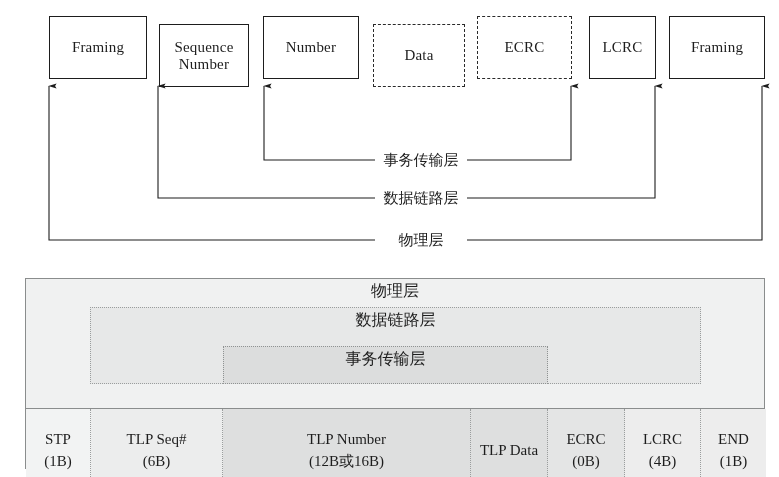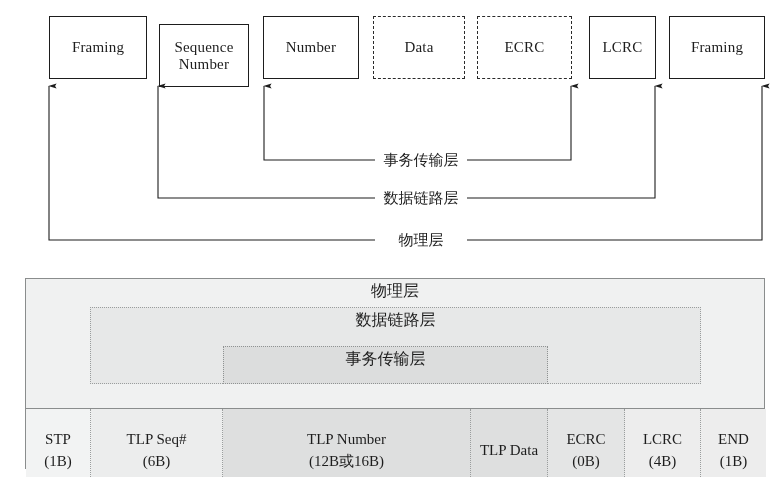--- a/index.html
+++ b/index.html
@@ -56,21 +56,21 @@
   <div id="top-packet">
       <div class="pbox solid" style="left: 49px; top: 16px; width: 98px; height: 63px;">
         <span>Framing</span>
       </div>
       <div class="pbox solid" style="left: 159px; top: 16px; width: 90px; height: 63px; margin-top: 8px;">
         <span>Sequence<br>Number</span>
       </div>
       <div class="pbox solid" style="left: 263px; top: 16px; width: 96px; height: 63px;">
         <span>Number</span>
       </div>
-      <div class="pbox dashed" style="left: 373px; top: 16px; width: 92px; height: 63px;">
+      <div class="pbox dashed" style="left: 373px; top: 24px; width: 92px; height: 63px;">
         <span>Data</span>
       </div>
       <div class="pbox dashed" style="left: 477px; top: 16px; width: 95px; height: 63px;">
         <span>ECRC</span>
       </div>
       <div class="pbox solid" style="left: 589px; top: 16px; width: 67px; height: 63px;">
         <span>LCRC</span>
       </div>
       <div class="pbox solid" style="left: 669px; top: 16px; width: 96px; height: 63px;">
         <span>Framing</span>

